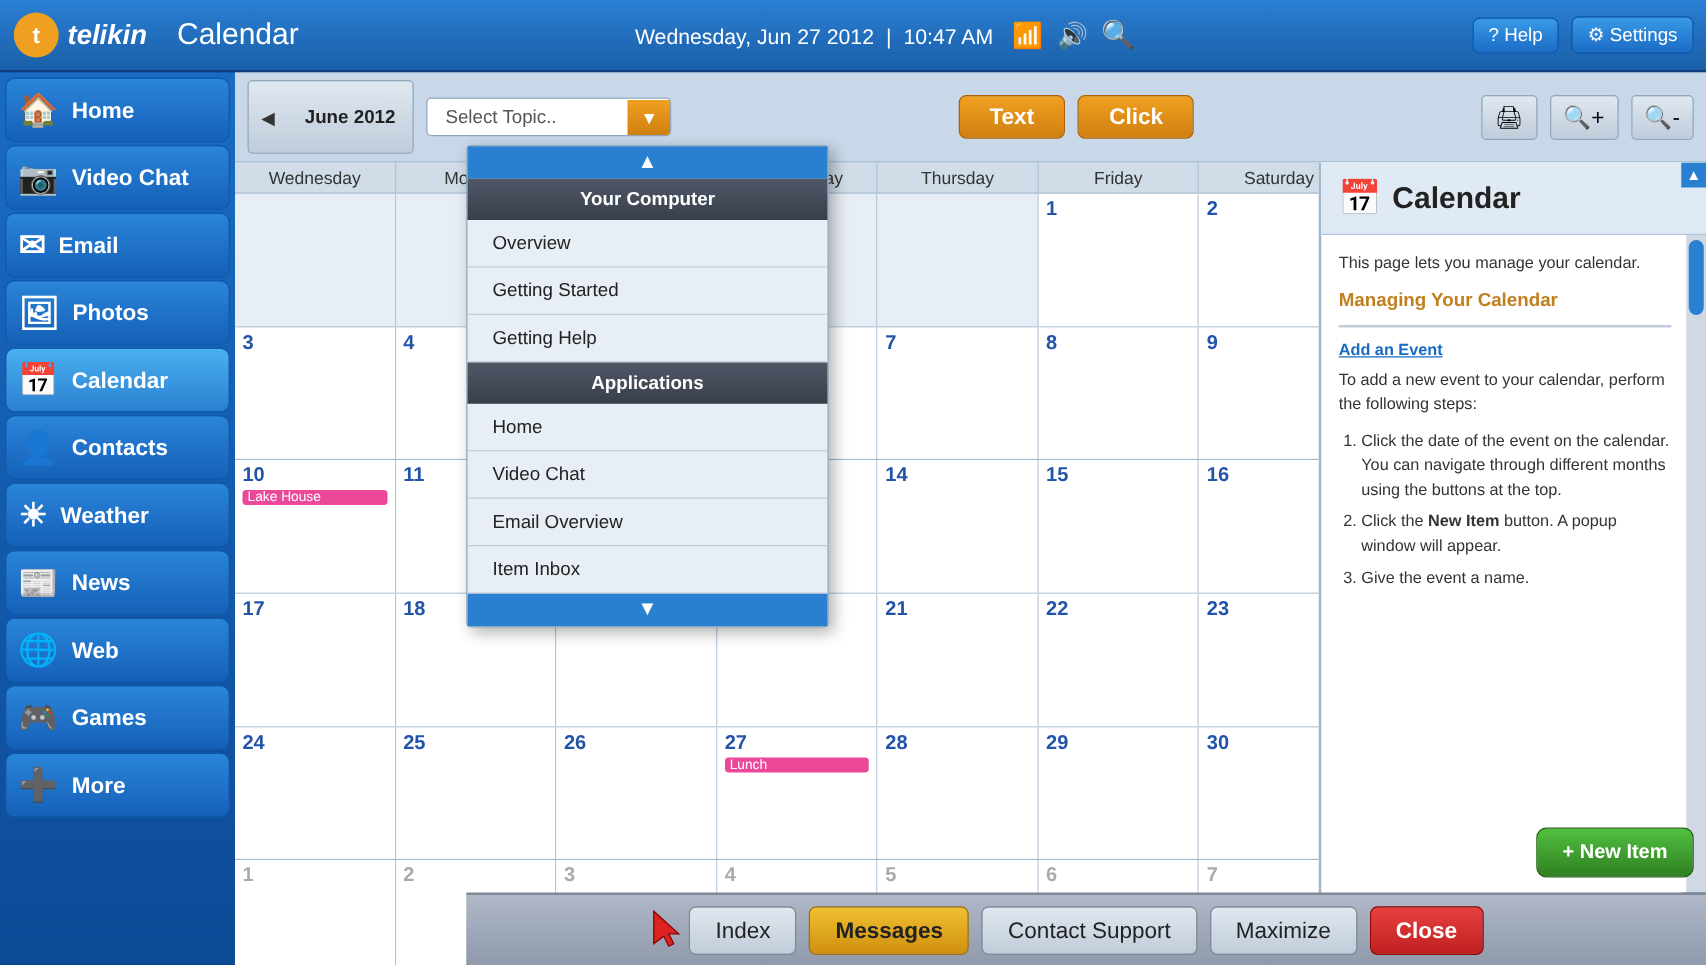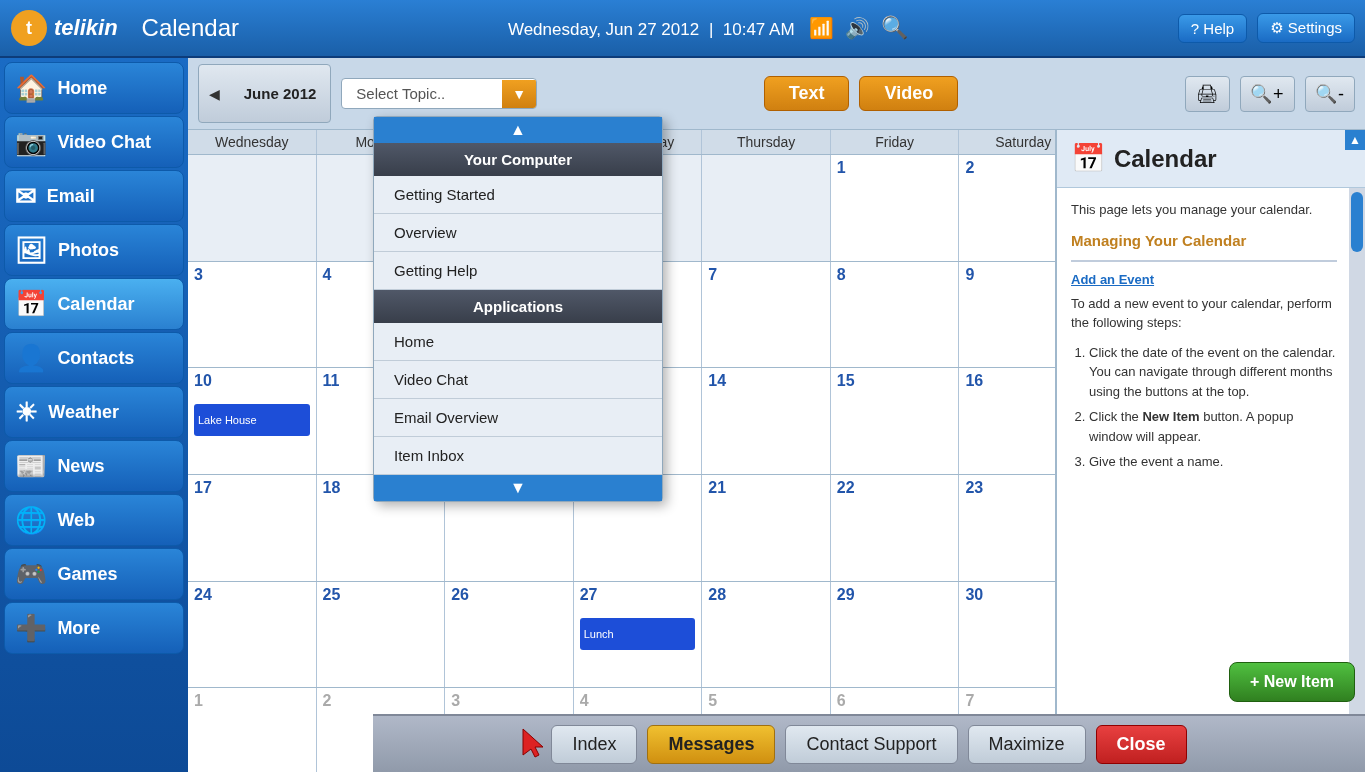--- a/index.html
+++ b/index.html
@@ -104,21 +104,21 @@
       border-right: 1px solid #b0c4d8;
     }
     .cal-week { display: grid; grid-template-columns: repeat(7, 1fr); flex: 1; border-bottom: 1px solid #a0b8cc; }
     .cal-cell {
       border-right: 1px solid #b0c4d8; padding: 4px 6px;
       background: white; font-size: 14px; color: #2255aa; vertical-align: top;
       min-height: 80px; position: relative;
     }
     .cal-cell.empty { background: #e8eef5; }
     .cal-cell .date-num { font-size: 16px; font-weight: bold; color: #2255aa; }
-    .cal-cell .event { background: #1d4ed8; color: white; font-size: 11px; padding: 10px 4px; border-radius: 3px; margin-top: 14px; }
+    .cal-cell .event { background: #ec4899; color: white; font-size: 11px; padding: 0 4px; border-radius: 3px; margin-top: 2px; }
 
     
     #help-panel {
       position: absolute; right: 0; top: 0; bottom: 0;
       width: 310px; background: white;
       border-left: 2px solid #a0b8cc;
       display: flex; flex-direction: column;
       overflow: hidden;
     }
     #help-panel-header {
@@ -267,21 +267,21 @@
     <div id="cal-header">
       <div id="month-nav">
         <button class="month-nav-arrow">◀</button>
         <span id="month-label">June 2012</span>
       </div>
       <div id="topic-dropdown">
         <span id="topic-label">Select Topic..</span>
         <div id="topic-arrow">▼</div>
       </div>
       <button id="text-btn">Text</button>
-      <button id="video-btn">Video</button>
+      <button id="video-btn">Click</button>
       <button id="print-btn">🖨</button>
       <button class="zoom-btn">🔍+</button>
       <button class="zoom-btn">🔍-</button>
     </div>
 
     <div style="display:flex;height:calc(100% - 50px);position:relative;">
 
       <div style="flex:1;display:flex;flex-direction:column;max-width:900px;">
 
         <div id="cal-days-header">
@@ -387,22 +387,22 @@
 
         <div style="position:absolute;right:0;bottom:60px;width:20px;height:20px;background:#2a80d0;display:flex;align-items:center;justify-content:center;cursor:pointer;color:white;font-size:12px;">▼</div>
       </div>
 
     </div>
 
     <div id="dropdown-overlay">
 
       <div class="dropdown-scroll-up">▲</div>
       <div class="dropdown-section-header">Your Computer</div>
+      <div class="dropdown-item">Overview</div>
       <div class="dropdown-item">Getting Started</div>
-      <div class="dropdown-item">Overview</div>
       <div class="dropdown-item">Getting Help</div>
       <div class="dropdown-section-header">Applications</div>
       <div class="dropdown-item">Home</div>
       <div class="dropdown-item">Video Chat</div>
       <div class="dropdown-item">Email Overview</div>
       <div class="dropdown-item">Item Inbox</div>
 
       <div class="dropdown-scroll-down">▼</div>
     </div>
 

